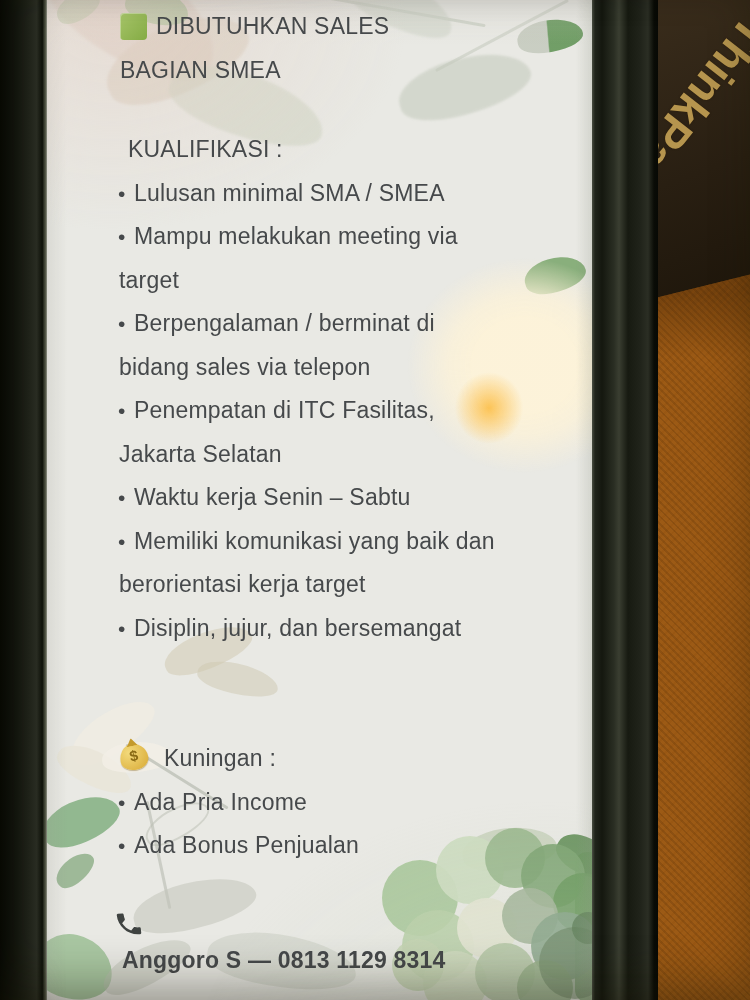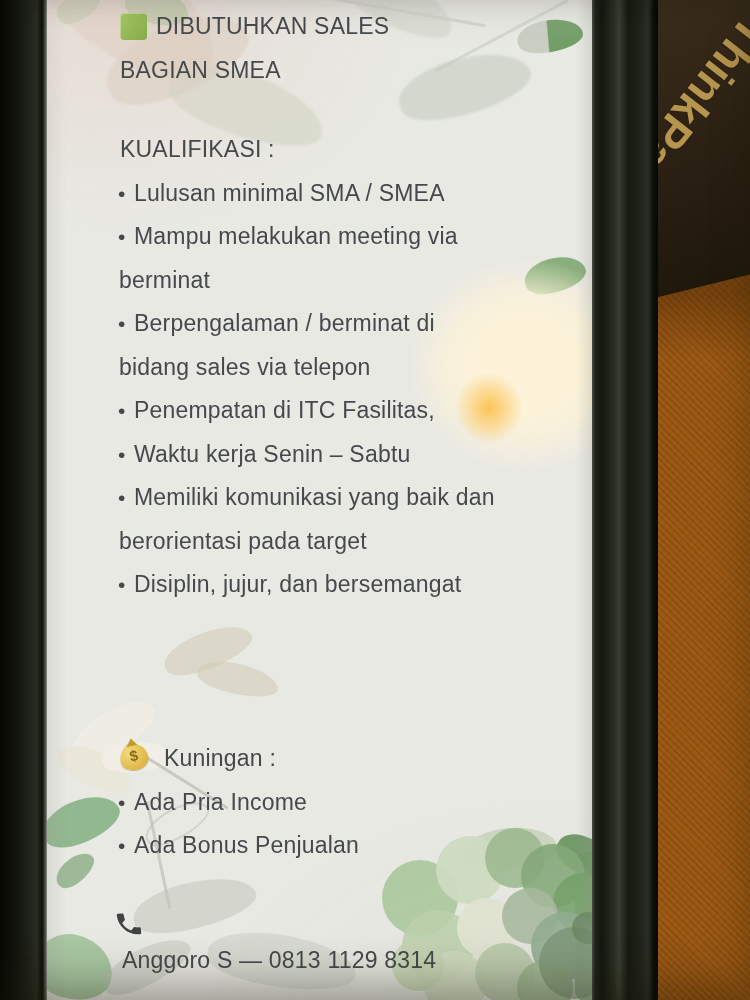--- a/index.html
+++ b/index.html
@@ -81,36 +81,36 @@
   .glare-core{position:absolute;left:398px;top:362px;width:88px;height:92px;z-index:2;
      background:radial-gradient(closest-side, rgba(252,192,76,.92), rgba(252,192,76,0) 78%);}
 
   
   .adtxt{position:absolute;z-index:6;color:#46494b;font-size:23px;line-height:43.5px;letter-spacing:.2px;}
   .title{left:73px;top:4px;line-height:44px;}
   .trow{display:flex;align-items:center;}
   .sq{width:27px;height:27px;border-radius:4px;margin-right:9px;flex:0 0 auto;
       background:linear-gradient(135deg,#a7c56a,#84ab44);box-shadow:inset 1px 1px 0 rgba(255,255,255,.35);}
   .sec-kual{left:71px;top:128px;}
-  .sec-kual .head{padding-left:2px;}
+  .sec-kual .head{padding-left:2px;margin-left:8px;}
   .line .bullet{display:inline-block;width:16px;font-size:21px;}
   .line.cont{padding-left:1px;}
   .sec-fas{left:71px;top:737px;}
   .hrow{display:flex;align-items:center;}
   .moneybag{position:relative;width:28px;height:26px;margin:-4px 16px 0 2px;flex:0 0 auto;
       background:radial-gradient(circle at 35% 30%,#f3da7c,#d8a934);
       border-radius:46% 54% 48% 52%/62% 58% 42% 40%;transform:rotate(-12deg);
       box-shadow:0 1px 1px rgba(120,90,20,.4);}
   .moneybag::before{content:"";position:absolute;top:-6px;left:9px;width:11px;height:8px;
       background:#c49a2c;clip-path:polygon(50% 0,100% 100%,0 100%);}
   .bag-dollar{position:absolute;left:0;right:0;top:3px;text-align:center;
       font-size:15px;font-weight:bold;color:#8a6a14;line-height:18px;}
   .sec-hub{left:71px;top:911px;}
   .callicon{width:30px;height:30px;margin:-2px 13px 0 -4px;flex:0 0 auto;transform:rotate(-6deg);}
-  .contact{padding-left:4px;}
+  .contact{padding-left:4px;font-weight:bold;}
 </style>
 </head>
 <body>
 
 <div class="photo">
 
   <div class="bg-col">
     <div class="lid">
       <div class="lid-logo">ThinkPad</div>
     </div>
@@ -179,27 +179,28 @@
         <span class="sq"></span>
         <span>DIBUTUHKAN SALES</span>
       </div>
       <div>BAGIAN SMEA</div>
     </div>
 
     <div class="adtxt sec-kual">
       <div class="head">KUALIFIKASI :</div>
       <div class="line"><span class="bullet">•</span><span>Lulusan minimal SMA / SMEA</span></div>
       <div class="line"><span class="bullet">•</span><span>Mampu melakukan meeting via</span></div>
-      <div class="line cont"><span>berminat</span></div>
+      <div class="line cont"><span>target</span></div>
       <div class="line"><span class="bullet">•</span><span>Berpengalaman / berminat di</span></div>
       <div class="line cont"><span>bidang sales via telepon</span></div>
       <div class="line"><span class="bullet">•</span><span>Penempatan di ITC Fasilitas,</span></div>
+      <div class="line cont"><span>Jakarta Selatan</span></div>
       <div class="line"><span class="bullet">•</span><span>Waktu kerja Senin – Sabtu</span></div>
       <div class="line"><span class="bullet">•</span><span>Memiliki komunikasi yang baik dan</span></div>
-      <div class="line cont"><span>berorientasi pada target</span></div>
+      <div class="line cont"><span>berorientasi kerja target</span></div>
       <div class="line"><span class="bullet">•</span><span>Disiplin, jujur, dan bersemangat</span></div>
     </div>
 
     <div class="adtxt sec-fas">
       <div class="hrow">
         <span class="moneybag">
             <span class="bag-dollar">$</span>
           </span>
         <span>Kuningan :</span>
       </div>

